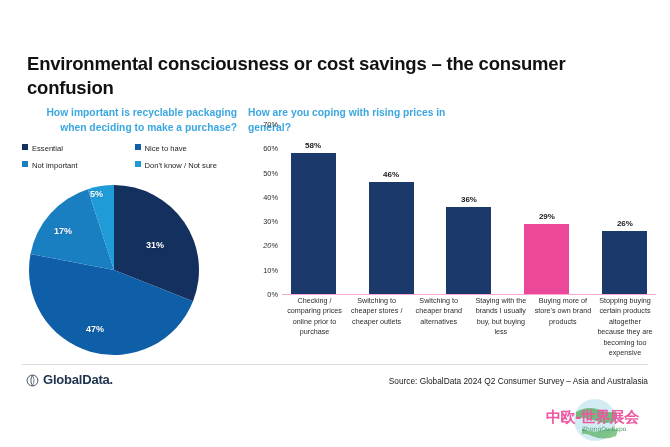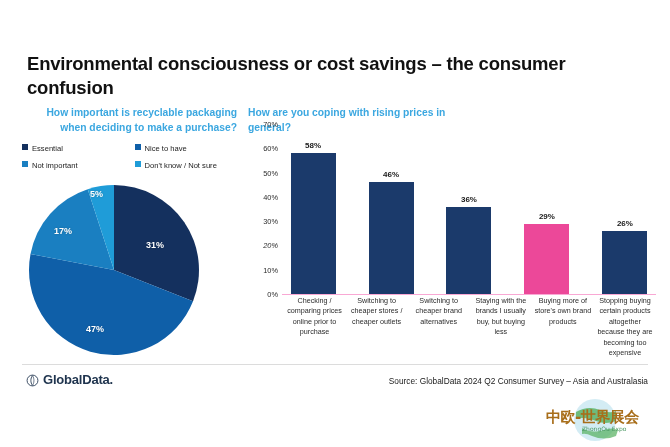--- a/index.html
+++ b/index.html
@@ -210,21 +210,21 @@
     width: 118px;
     height: 44px;
     opacity: 0.92;
   }
   .wm-text {
     position: absolute;
     left: 10px;
     top: 10px;
     font-size: 15px;
     font-weight: bold;
-    color: #a16207;
+    color: #ec4899;
     font-family: "DejaVu Sans", sans-serif;
     letter-spacing: -0.5px;
   }
   .wm-sub {
     position: absolute;
     left: 46px;
     top: 27px;
     font-size: 6px;
     color: #3a8f55;
     font-family: "DejaVu Sans", sans-serif;

